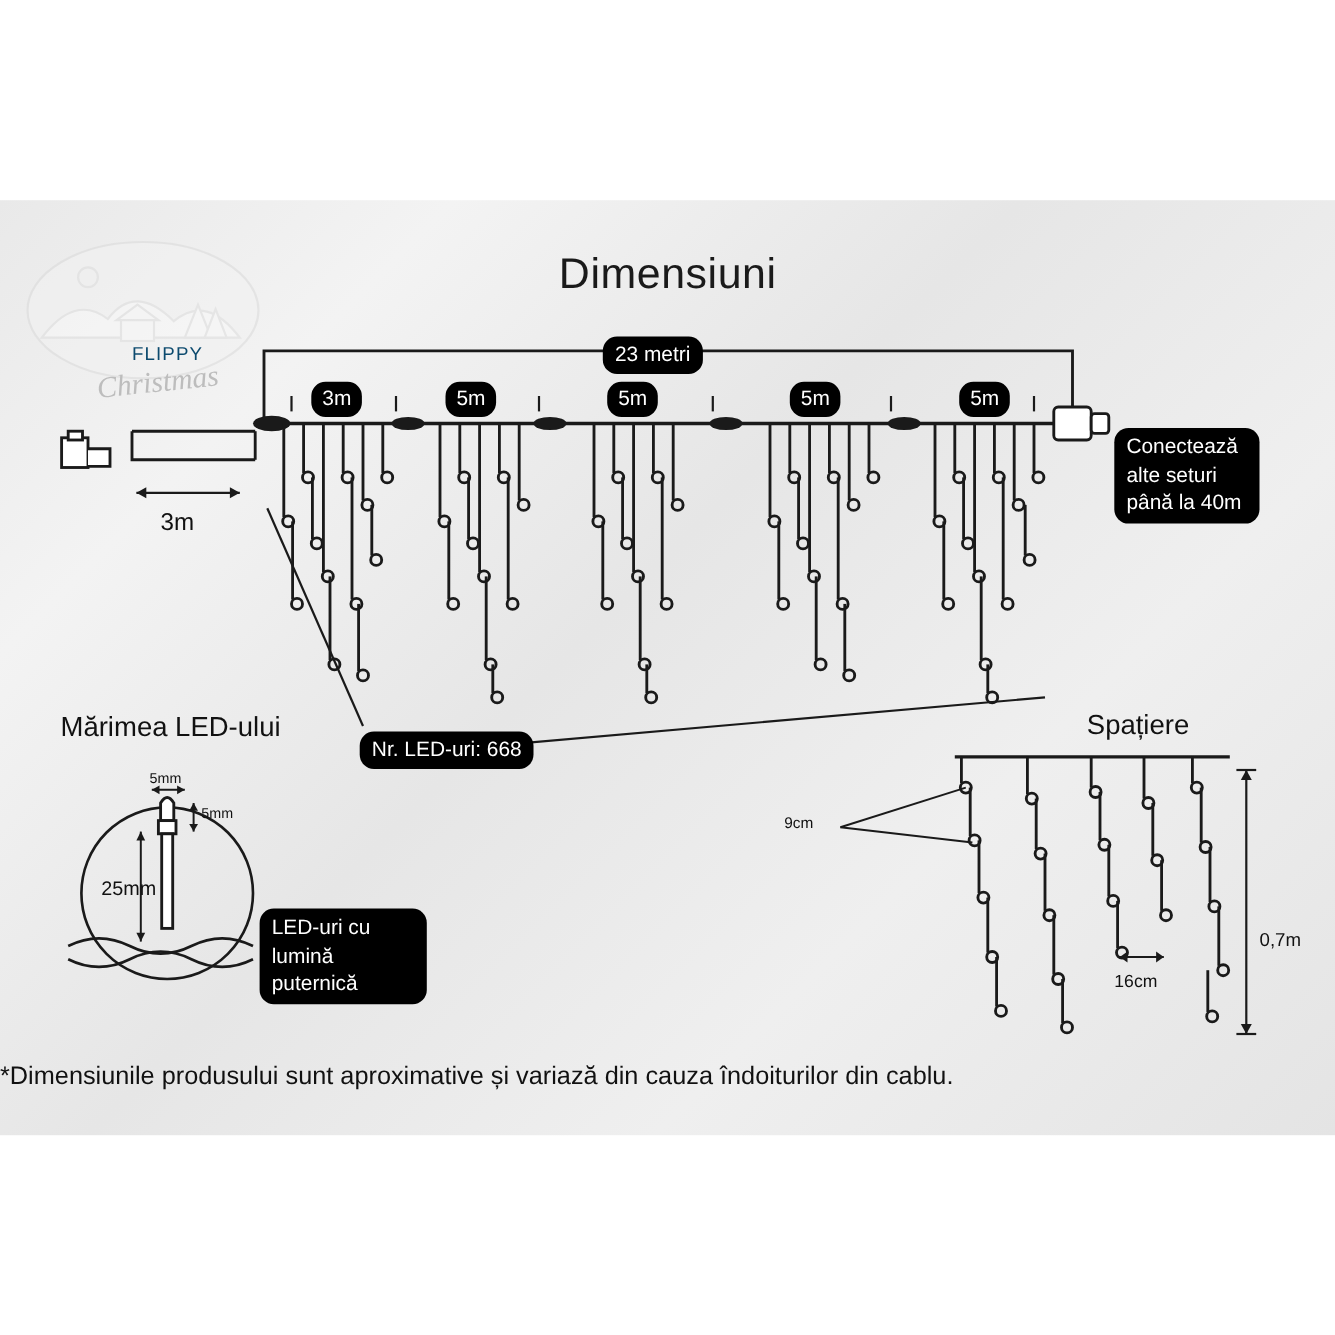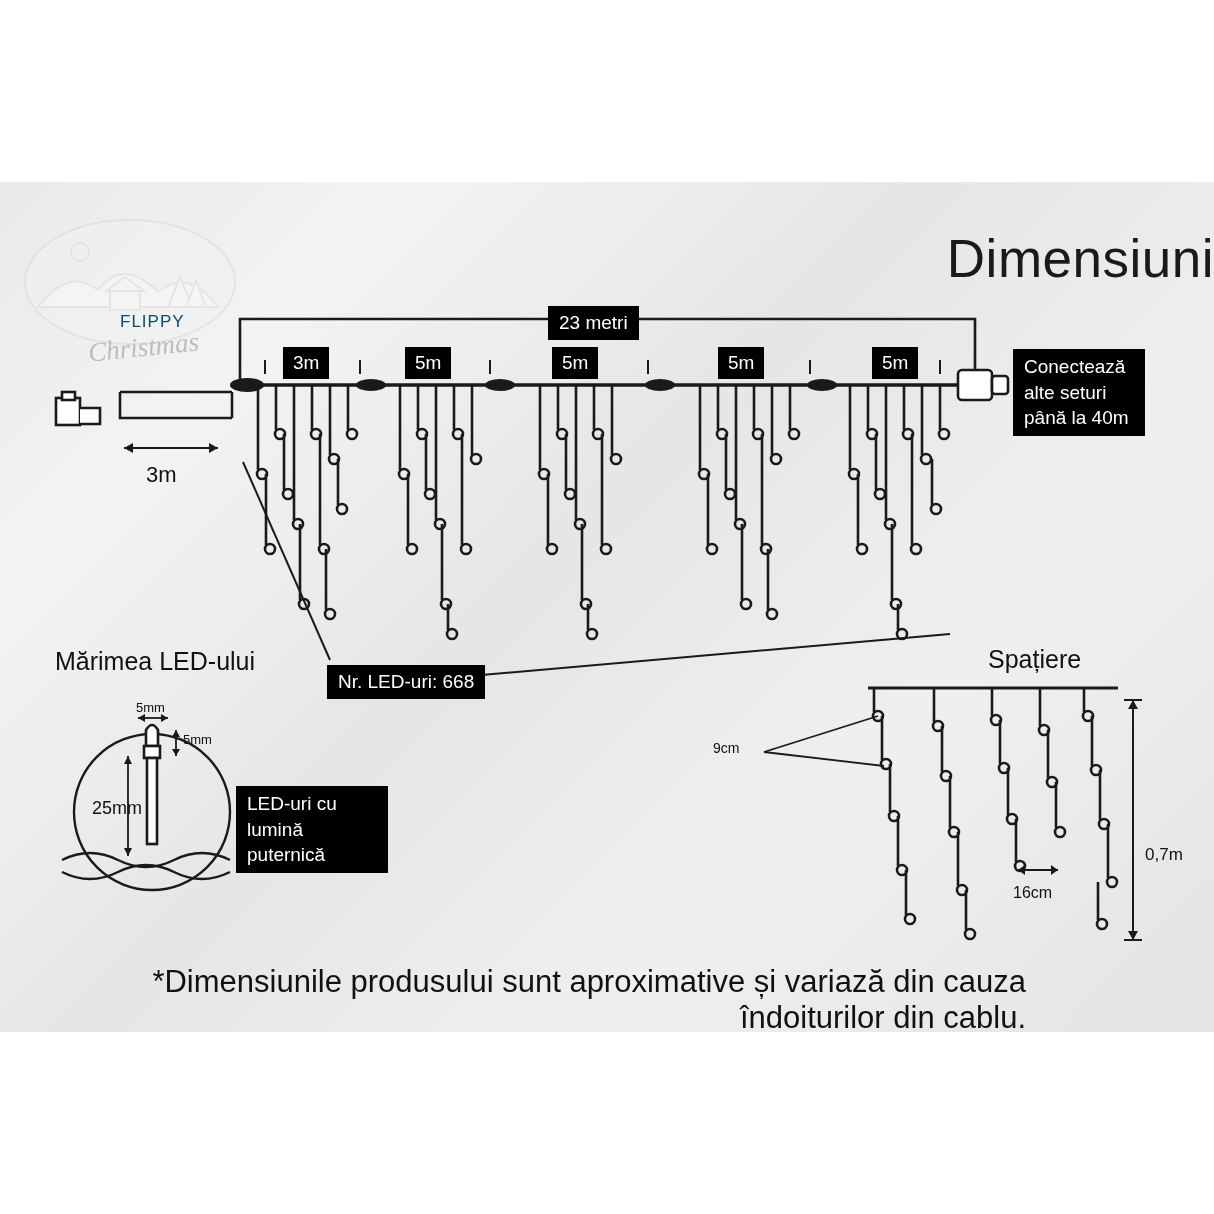--- a/index.html
+++ b/index.html
@@ -38,34 +38,35 @@
   .lbl {
     position: absolute;
     background: #000000;
     color: #ffffff;
     font-family: "Liberation Sans", sans-serif;
     font-size: 19px;
     line-height: 1.25;
     padding: 5px 11px;
     white-space: nowrap;
     box-sizing: border-box;
-  }
-  .lbl.multi { white-space: normal; }
+    border-radius: 13px;
+  }
+  .lbl.multi { white-space: normal; margin-top: 40px; }
   .plaintext {
     position: absolute;
     color: #111111;
     font-family: "Liberation Sans", sans-serif;
     white-space: nowrap;
   }
   #title {
     left: 0;
     top: 228px;
     width: 1214px;
-    text-align: right;
-    font-size: 53px;
+    text-align: center;
+    font-size: 39px;
     color: #1a1a1a;
     letter-spacing: 0.5px;
   }
   #dim3m {
     left: 146px;
     top: 462px;
     font-size: 22px;
   }
   #ledsize-title {
     left: 55px;
@@ -80,22 +81,22 @@
   #mm5a { left: 136px; top: 700px; font-size: 13px; }
   #mm5b { left: 183px; top: 732px; font-size: 13px; }
   #mm25 { left: 92px; top: 798px; font-size: 18px; }
   #cm9  { left: 713px; top: 740px; font-size: 14px; }
   #cm16 { left: 1013px; top: 884px; font-size: 16px; }
   #m07  { left: 1145px; top: 805px; font-size: 17px; margin-top: 40px; }
   #footnote {
     left: 0;
     top: 964px;
     width: 1026px;
-    text-align: right;
-    font-size: 31px;
+    text-align: left;
+    font-size: 23px;
     color: #111111;
     white-space: normal;
   }
   #watermark {
     position: absolute;
     left: 18px;
     top: 212px;
     width: 225px;
     height: 155px;
     opacity: 0.5;

